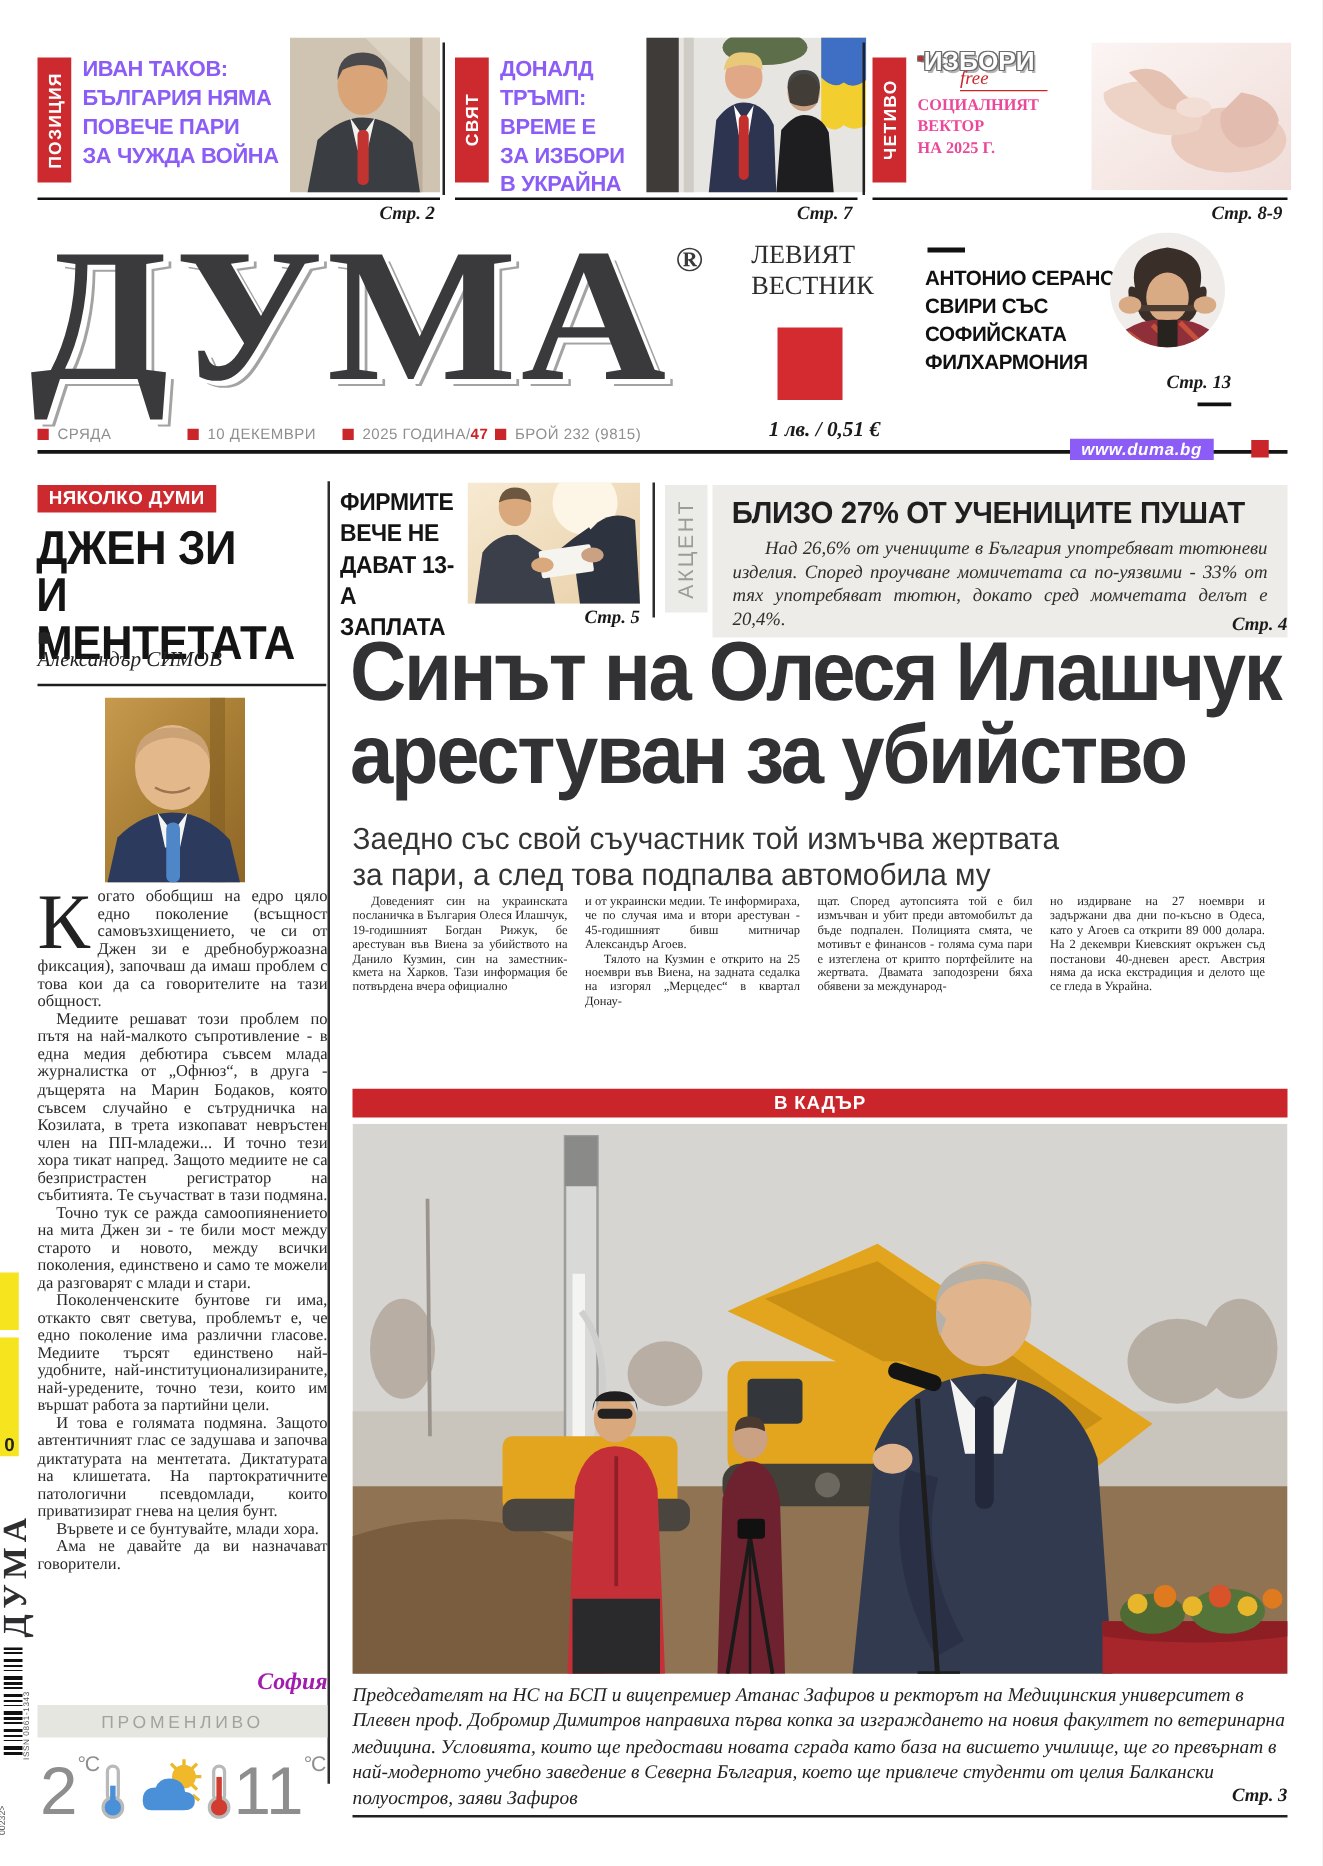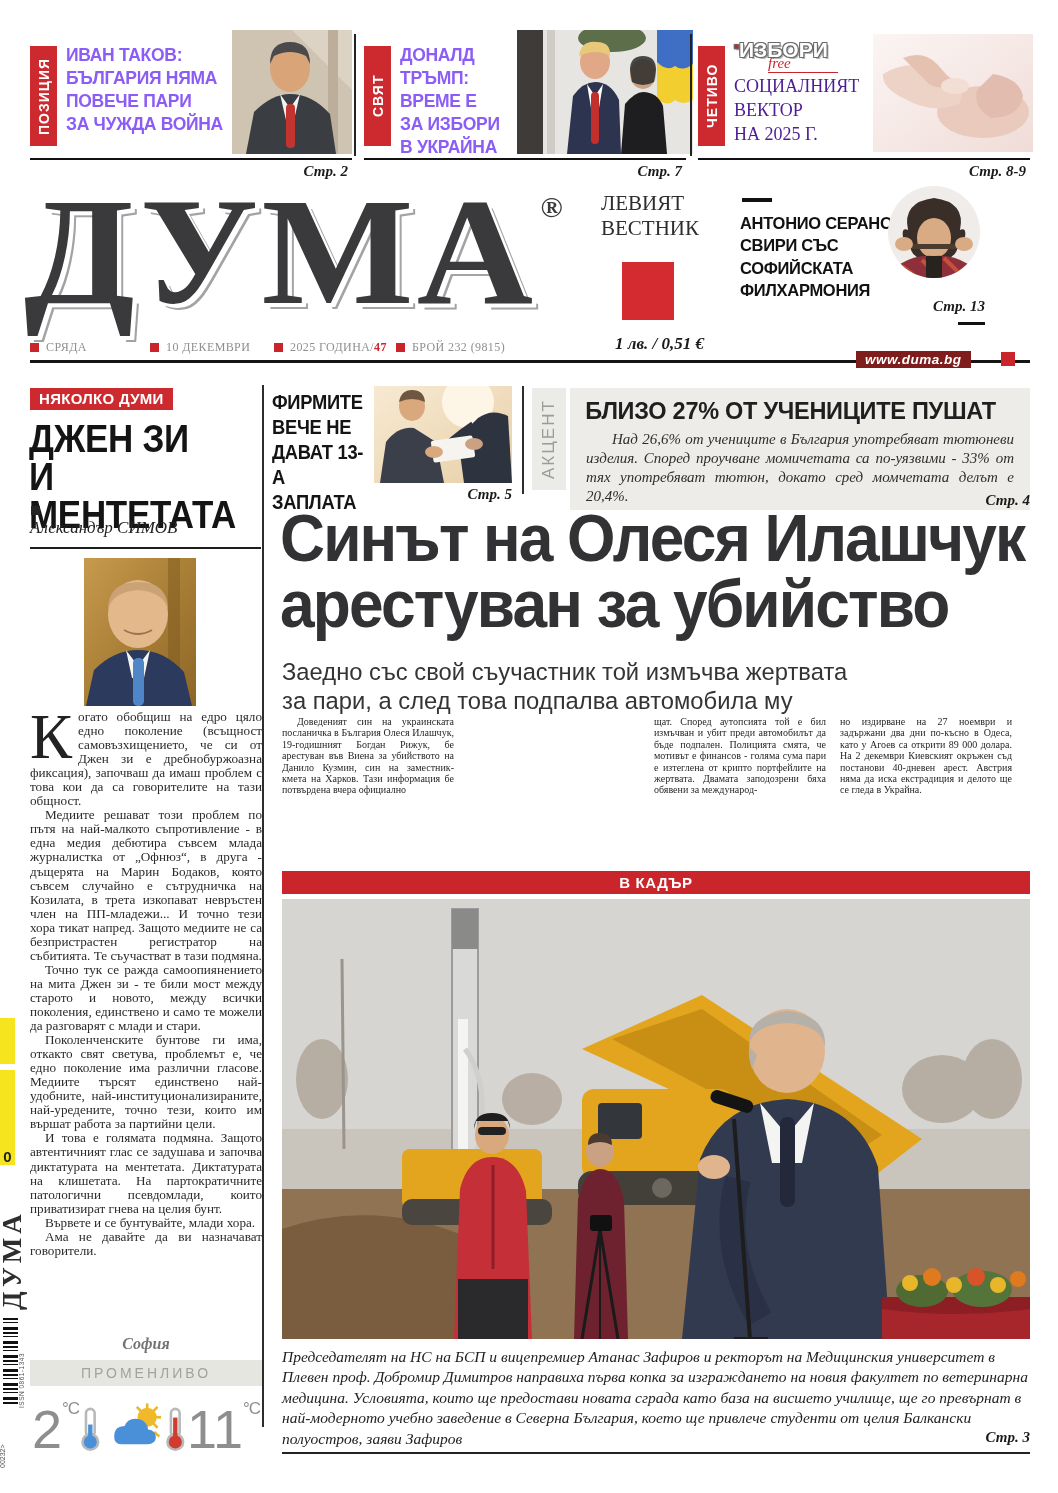--- a/index.html
+++ b/index.html
@@ -23,42 +23,42 @@
   .t3{left:698px;width:332px;}
   .tsep{top:34px;width:2px;height:122px;background:#222;}
   .trule{top:158px;height:2px;background:#111;}
   .tpage{top:163px;text-align:right;}
   .temalogo-wrap{padding-top:8px;}
   .temalogo{font-family:"Liberation Sans",sans-serif;font-weight:bold;font-size:21px;color:#fff;
       letter-spacing:0;text-shadow:-1px -1px 0 #6b6b6b,1px -1px 0 #6b6b6b,-1px 1px 0 #6b6b6b,1px 1px 0 #6b6b6b,2px 2px 0 #b5b5b5;}
   .temadot{color:#c9252b;font-size:14px;vertical-align:top;}
   .temascript{font-family:"Liberation Serif",serif;font-style:italic;color:#c9252b;font-size:15px;
       margin:-7px 0 2px 34px;border-bottom:1.5px solid #c9252b;width:70px;}
-  .t3head{font-size:18px;line-height:1.32;color:#4c1d95;font-weight:normal;}
+  .t3head{font-size:13px;line-height:1.32;color:#ec4899;font-weight:bold;}
 
   
   .logo{left:24px;top:176px;font-family:"Liberation Serif",serif;font-weight:bold;font-size:152px;
       line-height:1;color:#3a3a3c;letter-spacing:3px;transform:scaleX(1.06);transform-origin:0 0;
       text-shadow:4px 4px 0 #ffffff,6px 6px 0 #a3a3a3;}
   .logo .reg{font-size:28px;vertical-align:86px;letter-spacing:0;margin-left:4px;color:#3a3a3c;text-shadow:none;}
   .tagline{left:601px;top:191px;font-size:21px;line-height:1.18;color:#2d2d2f;}
   .redsq{left:622px;top:262px;width:52px;height:58px;background:#d32b2f;}
   .pdash1{left:742px;top:198px;width:30px;height:4px;background:#111;}
   .promo-head{left:740px;top:212px;width:170px;font-size:16.5px;line-height:1.35;color:#111;}
   .promo-page{left:890px;top:298px;width:95px;text-align:right;}
   .pdash2{left:958px;top:322px;width:27px;height:3px;background:#111;}
 
   
-  .dl{top:340px;font-family:Liberation Serif, serif;font-size:12px;color:#8f8f8f;letter-spacing:0.4px;}
+  .dl{top:340px;font-family:Liberation Sans, sans-serif;font-size:12px;color:#8f8f8f;letter-spacing:0.4px;}
   .dl .sq{display:inline-block;width:9px;height:9px;background:#c9252b;margin-right:7px;vertical-align:-1px;}
   .dl .red{color:#c9252b;font-weight:bold;}
   .d1{left:30px;} .d2{left:150px;} .d3{left:274px;} .d4{left:396px;}
   .price{left:615px;top:334px;font-size:17px;font-style:italic;font-weight:bold;color:#1b1b1b;}
   .mainrule{left:30px;top:360px;width:1000px;height:3px;background:#151515;}
-  .site{left:856px;top:351px;height:17px;background:#7f1d1d;color:#fff;
+  .site{left:856px;top:351px;height:17px;background:#8b5cf6;color:#fff;
       font-family:"Liberation Sans",sans-serif;font-weight:bold;font-style:italic;font-size:13.5px;
       line-height:17px;padding:0 9px;letter-spacing:0.5px;}
   .sitesq{left:1001px;top:352px;width:14px;height:14px;background:#c9252b;}
 
   
   .vdiv1{left:262px;top:385px;width:2px;height:1042px;background:#2c2c2c;}
   .vdiv2{left:522px;top:386px;width:2px;height:108px;background:#2c2c2c;}
 
   
   .rubric{left:30px;top:388px;background:#cd2a30;color:#fff;font-family:"Liberation Sans",sans-serif;
@@ -67,21 +67,21 @@
       transform:scaleX(0.92);transform-origin:0 0;}
   .op-bullet{left:31px;top:506px;width:9px;height:9px;background:#242424;}
   .op-author{left:30px;top:518px;font-size:17px;font-style:italic;color:#222;}
   .op-rule{left:30px;top:547px;width:231px;height:2px;background:#1d1d1d;}
   .op-photo{left:84px;top:558px;}
   .op-body{left:30px;top:710px;width:232px;font-size:13.2px;line-height:1.065;text-align:justify;color:#2a2a2a;}
   .op-body p{margin:0;text-indent:15px;}
   .op-body p.first{text-indent:0;}
   .dropcap{float:left;font-size:63px;line-height:0.78;padding:3px 6px 0 0;font-weight:400;color:#222;}
   .weather{left:30px;top:1335px;width:232px;}
-  .w-city{text-align:center;font-weight:bold;font-style:italic;font-size:16px;color:#737373;}
+  .w-city{text-align:right;font-weight:bold;font-style:italic;font-size:19px;color:#a21caf;}
   .w-cond{margin-top:7px;background:#e6e6e1;color:#a3a39d;font-family:"Liberation Sans",sans-serif;
       font-size:14px;letter-spacing:3px;text-align:center;padding:5px 0;}
   .w-row{margin-top:12px;display:flex;align-items:flex-end;justify-content:space-between;padding:0 2px;}
   .temp{font-family:"Liberation Sans",sans-serif;font-weight:400;font-size:54px;line-height:0.9;color:#8e8e8e;}
   .temp .u{font-size:17px;vertical-align:34px;letter-spacing:-1px;}
 
   
   .firms-head{left:272px;top:390px;width:104px;font-size:19.5px;line-height:1.28;color:#141414;
       transform:scaleX(0.94);transform-origin:0 0;}
   .firms-photo{left:374px;top:386px;}
@@ -355,20 +355,24 @@
   </div>
   <div class="abs acc-page pageref">Стр. 4</div>
 
   <div class="abs lead-head cond preline">Синът на Олеся Илашчук
 арестуван за убийство</div>
   <div class="abs lead-sub preline">Заедно със свой съучастник той измъчва жертвата
 за пари, а след това подпалва автомобила му</div>
   <div class="abs col c1">
       <p class="ind">Доведеният син на украинската посланичка в България Олеся Илашчук, 19-годишният Богдан Рижук, бе арестуван във Виена за убийството на Данило Кузмин, син на заместник-кмета на Харков. Тази информация бе потвърдена вчера официално</p>
     </div>
+  <div class="abs col c2">
+      <p>и от украински медии. Те информираха, че по случая има и втори арестуван - 45-годишният бивш митничар Александър Агоев.</p>
+      <p>Тялото на Кузмин е открито на 25 ноември във Виена, на задната седалка на изгорял „Мерцедес“ в квартал Донау-</p>
+    </div>
   <div class="abs col c3">
       <p>щат. Според аутопсията той е бил измъчван и убит преди автомобилът да бъде подпален. Полицията смята, че мотивът е финансов - голяма сума пари е изтеглена от крипто портфейлите на жертвата. Двамата заподозрени бяха обявени за международ-</p>
     </div>
   <div class="abs col c4">
       <p>но издирване на 27 ноември и задържани два дни по-късно в Одеса, като у Агоев са открити 89 000 долара. На 2 декември Киевският окръжен съд постанови 40-дневен арест. Австрия няма да иска екстрадиция и делото ще се гледа в Украйна.</p>
     </div>
 
   <div class="abs kadar">В КАДЪР</div>
   <svg class="abs bigphoto" width="748" height="440" viewBox="0 0 748 440">
     <rect width="748" height="440" fill="#d6d5d1"></rect>

